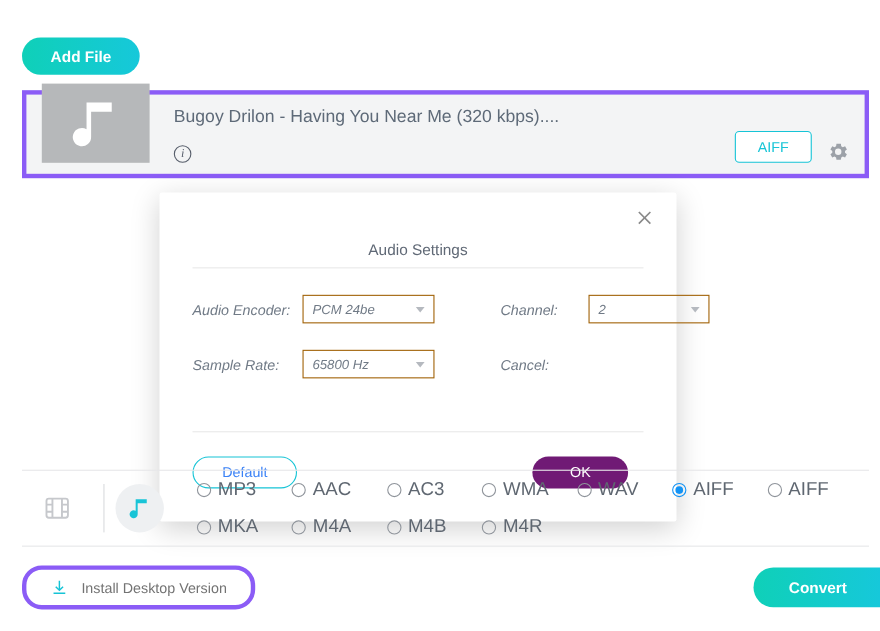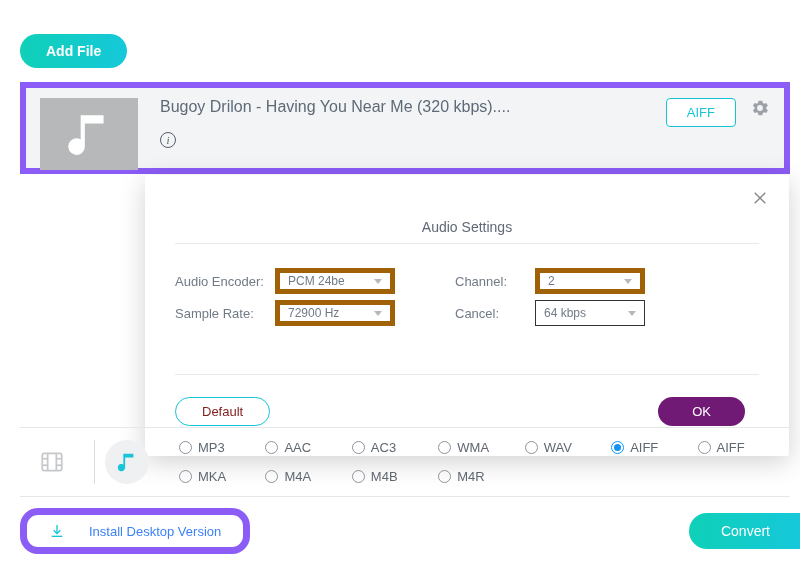--- a/index.html
+++ b/index.html
@@ -1,55 +1,55 @@
 <!DOCTYPE html>
 <html><head>
 <meta charset="utf-8">
 <style>
   * { box-sizing: border-box; margin: 0; padding: 0; font-family: Arial, Helvetica, sans-serif; }
   body { background: #fff; width: 800px; height: 574px; overflow: hidden; position: relative; }
 
   .add-file-btn { position: absolute; left: 20px; top: 34px; background: linear-gradient(90deg,#0fd0b8,#16c8da); color: #fff; border: none; border-radius: 18px; padding: 9px 26px; font-size: 14px; font-weight: bold; cursor: pointer; }
 
-  .file-card { position: absolute; left: 20px; top: 82px; right: 10px; height: 92px; background: #f3f4f5; border: 6px solid #8b5cf6; display: flex; align-items: flex-start; padding: 10px 14px; }
+  .file-card { position: absolute; left: 20px; top: 82px; right: 10px; height: 80px; background: #f3f4f5; border: 4px solid #8b5cf6; display: flex; align-items: flex-end; padding: 10px 14px; }
   .thumb { width: 98px; height: 72px; background: #b6b8ba; display: flex; align-items: center; justify-content: center; }
   .thumb svg { width: 50px; height: 50px; fill: #fff; }
   .file-meta { margin-left: 22px; flex: 1; }
   .file-title { color: #5e6a78; font-size: 16px; margin-bottom: 14px; }
   .info-icon { display: inline-flex; width: 16px; height: 16px; border: 1.5px solid #565d6a; border-radius: 50%; align-items: center; justify-content: center; font-size: 11px; font-style: italic; color: #565d6a; font-family: Georgia, serif; cursor: pointer; }
   .format-chip { border: 1px solid #16c4d6; color: #16c4d6; background: #fff; border-radius: 4px; padding: 6px 20px; font-size: 13px; cursor: pointer; margin-right: 14px; }
   .gear { width: 20px; height: 20px; cursor: pointer; color: #9ca1a8; }
 
-  .modal { position: absolute; left: 145px; top: 175px; width: 644px; background: #fff; border-radius: 2px; box-shadow: 0 6px 26px rgba(0,0,0,.18); padding: 16px 30px 30px 30px; }
+  .modal { position: absolute; left: 145px; top: 175px; width: 470px; background: #fff; border-radius: 2px; box-shadow: 0 6px 26px rgba(0,0,0,.18); padding: 16px 30px 30px 30px; }
   .modal-close { position: absolute; right: 20px; top: 14px; cursor: pointer; color: #888; }
   .modal-close svg { width: 18px; height: 18px; stroke: #888; stroke-width: 2; }
   .modal-title { text-align: center; color: #606976; font-size: 14px; padding-top: 28px; padding-bottom: 8px; border-bottom: 1px solid #e9e9e9; margin-bottom: 24px; }
-  .settings-grid { display: grid; grid-template-columns: 100px 120px 60px 80px 110px; row-gap: 6px; align-items: center; color: #707a86; font-size: 13px; }
+  .settings-grid { display: grid; grid-template-columns: 100px 120px 60px 80px 110px; row-gap: 24px; align-items: center; color: #707a86; font-size: 13px; font-style: italic; }
   .settings-grid .lbl { white-space: nowrap; }
-  .dropdown { border: 5px solid #a16207; height: 26px; display: flex; align-items: center; justify-content: space-between; padding: 0 8px; font-size: 12px; color: #707a86; cursor: pointer; }
+  .dropdown { border: 1px solid #a16207; height: 26px; display: flex; align-items: center; justify-content: space-between; padding: 0 8px; font-size: 12px; color: #707a86; cursor: pointer; }
   .dropdown.active { border: 1.5px solid #333; }
   .caret { width: 0; height: 0; border-left: 4px solid transparent; border-right: 4px solid transparent; border-top: 5px solid #b5b9bf; }
   .modal-footer { margin-top: 48px; border-top: 1px solid #e9e9e9; padding-top: 22px; display: flex; align-items: center; }
-  .btn-outline { border: 1px solid #16c4d6; color: #7f1d1d; background: #fff; border-radius: 16px; padding: 6px 26px; font-size: 13px; cursor: pointer; }
+  .btn-outline { border: 1px solid #16c4d6; color: #3b82f6; background: #fff; border-radius: 16px; padding: 6px 26px; font-size: 13px; cursor: pointer; }
   .btn-primary { background: #701a75; color: #fff; border: none; border-radius: 16px; padding: 7px 34px; font-size: 13px; cursor: pointer; }
 
   .format-bar { position: absolute; left: 20px; right: 10px; top: 427px; height: 70px; border-top: 1px solid #e6e7e9; border-bottom: 1px solid #e6e7e9; display: flex; align-items: center; padding: 0 10px; }
   .format-tab { width: 44px; height: 44px; display: flex; align-items: center; justify-content: center; border-radius: 50%; margin-right: 10px; cursor: pointer; color: #c6c8cc; }
   .format-tab.audio { background: #eef0f2; color: #18c4d7; }
   .vline { width: 1px; height: 44px; background: #d9dbde; margin: 0 10px; }
-  .radio-grid { flex: 1; display: grid; grid-template-columns: repeat(7, 1fr); row-gap: 14px; column-gap: 4px; padding-left: 20px; color: #5f6771; font-size: 13px; }
+  .radio-grid { flex: 1; display: grid; grid-template-columns: repeat(7, 1fr); row-gap: 14px; column-gap: 4px; padding-left: 20px; color: #5f6771; font-size: 17px; }
   .radio-item { display: flex; align-items: center; gap: 6px; cursor: pointer; }
   .radio-outer { width: 13px; height: 13px; border: 1.5px solid #8f949b; border-radius: 50%; display: inline-flex; align-items: center; justify-content: center; }
   .radio-outer.sel { border-color: #1293f5; }
   .radio-inner { width: 7px; height: 7px; background: #1293f5; border-radius: 50%; }
 
   .bottom-bar { position: absolute; left: 20px; right: 10px; bottom: 20px; display: flex; align-items: center; justify-content: space-between; }
-  .install-btn { display: flex; align-items: center; gap: 24px; border: 7px solid #8b5cf6; color: #3b82f6; background: #fff; border-radius: 18px; padding: 8px 22px; font-size: 13px; cursor: pointer; }
+  .install-btn { display: flex; align-items: center; gap: 12px; border: 4px solid #8b5cf6; color: #737373; background: #fff; border-radius: 18px; padding: 8px 22px; font-size: 13px; cursor: pointer; }
   .install-btn svg { width: 16px; height: 16px; stroke: #16c4d6; fill: none; stroke-width: 2; }
-  .convert-btn { background: linear-gradient(90deg,#0fd0b8,#16c8da); color: #fff; border: none; border-radius: 18px 0 0 18px; padding: 10px 30px 10px 32px; font-size: 14px; cursor: pointer; margin-right: -10px; }
+  .convert-btn { background: linear-gradient(90deg,#0fd0b8,#16c8da); color: #fff; border: none; border-radius: 18px 0 0 18px; padding: 10px 30px 10px 32px; font-size: 14px; cursor: pointer; margin-right: -10px; font-weight: bold; }
 </style>
 </head>
 <body>
 
 <button class="add-file-btn">Add File</button>
 
 <div class="file-card">
   <div class="thumb">
     <svg viewBox="0 0 24 24">
         <path d="M8 3v11.6A4 4 0 1 0 10 18V7h9V3z"></path>
@@ -81,29 +81,25 @@
       </div>
     <div></div>
     <div class="lbl">Channel:</div>
     <div class="dropdown">
         <span>2</span>
         <span class="caret"></span>
       </div>
 
     <div class="lbl">Sample Rate:</div>
     <div class="dropdown">
-        <span>72900 Hz</span>
+        <span>65800 Hz</span>
         <span class="caret"></span>
       </div>
     <div></div>
     <div class="lbl">Cancel:</div>
-    <div class="dropdown active">
-        <span>64 kbps</span>
-        <span class="caret"></span>
-      </div>
   </div>
   <div class="modal-footer">
     <button class="btn-outline">Default</button>
     <div style="flex:1"></div>
     <button class="btn-primary" style="margin-right:14px">OK</button>
   </div>
 </div>
 
 <div class="format-bar">
   <div class="format-tab">

